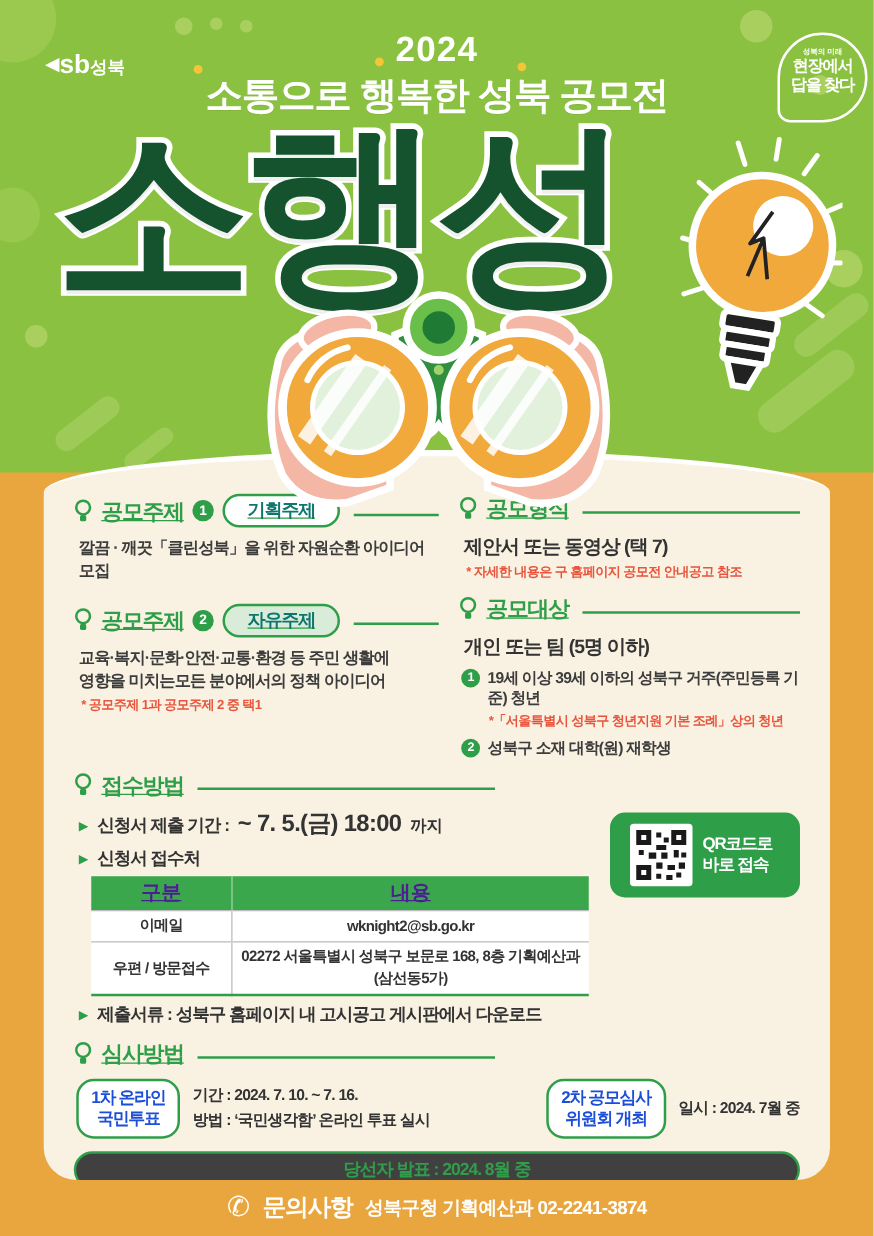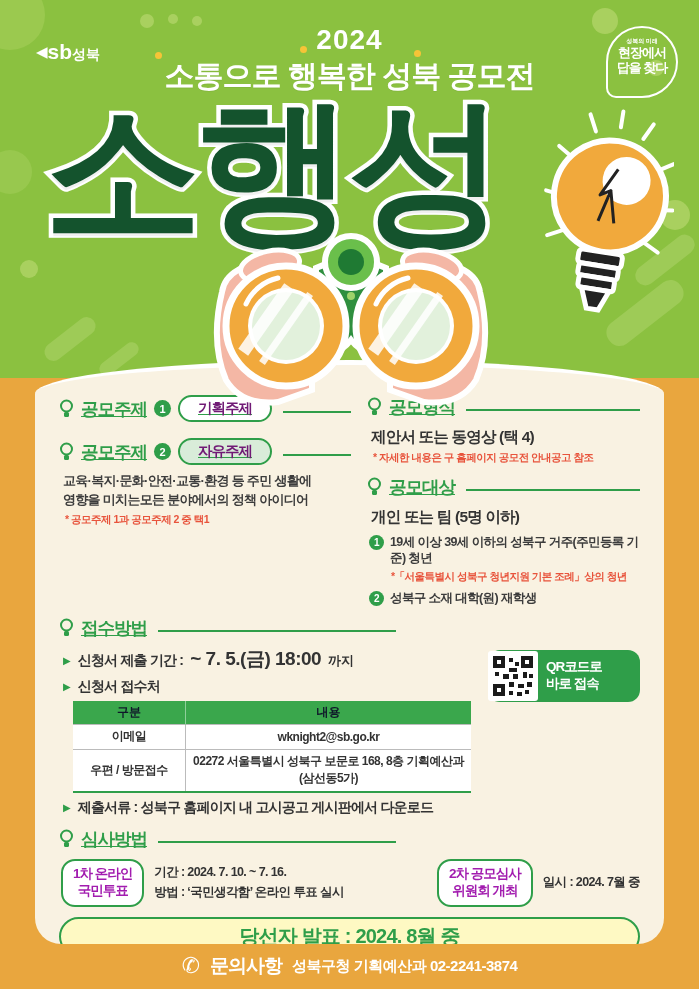--- a/index.html
+++ b/index.html
@@ -25,73 +25,73 @@
   .stripe.s4{width:46px;height:14px;left:96px;top:352px;}
 
   .logo{position:absolute;left:36px;top:40px;color:#fff;font-weight:bold;font-size:21px;z-index:3;letter-spacing:0;}
   .logo .tri{font-size:15px;vertical-align:2px;}
   .logo .nm{font-size:14px;font-weight:600;}
 
   .year{position:absolute;left:0;width:699px;top:24px;text-align:center;color:#fff;font-size:28px;font-weight:bold;z-index:3;letter-spacing:1px;}
   .subtitle{position:absolute;left:0;width:699px;top:56px;text-align:center;color:#fff;font-size:30px;font-weight:bold;z-index:3;letter-spacing:-1px;text-shadow:0 1px 0 rgba(0,0,0,0.05);}
   .ydot{position:absolute;width:7px;height:7px;border-radius:50%;background:#f6c437;z-index:4;}
 
-  .badge{position:absolute;left:606px;top:26px;width:72px;height:72px;border:2.5px solid #fff;border-radius:50% 50% 50% 14%;z-index:3;color:#fff;text-align:center;box-sizing:border-box;padding-top:9px;}
+  .badge{position:absolute;left:622px;top:26px;width:72px;height:72px;border:2.5px solid #fff;border-radius:50% 50% 50% 14%;z-index:3;color:#fff;text-align:center;box-sizing:border-box;padding-top:9px;}
   .badge .bt{font-size:6px;font-weight:bold;letter-spacing:0;}
   .badge .bm{font-size:13px;font-weight:bold;line-height:1.15;letter-spacing:-1px;}
 
   .big-title{position:absolute;left:44px;top:88px;z-index:3;font-size:158px;line-height:1.05;font-weight:bold;letter-spacing:-6px;color:#14532d;-webkit-text-stroke:9px #fff;paint-order:stroke fill;text-shadow:0 3px 0 rgba(0,0,0,0.06);}
 
   .bulb-svg{position:absolute;left:534px;top:104px;z-index:2;}
   .binoc-svg{position:absolute;left:208px;top:222px;z-index:6;}
 
   
   .card{position:absolute;left:35px;top:360px;width:629px;height:584px;background:#f9f2e2;z-index:3;border-radius:50% 50% 26px 26px / 34px 34px 26px 26px;border-top:5px solid #fff;box-sizing:border-box;padding:30px 24px 0 24px;overflow:hidden;}
 
   .cols{display:flex;gap:16px;}
   .col-l{flex:0 0 292px;}
   .col-r{flex:1;min-width:0;}
 
   .sec-h{display:flex;align-items:center;gap:7px;color:#2f9e49;text-decoration:underline;}
   .sec-h .bulb{flex:0 0 auto;display:flex;}
   .sec-h .t{font-weight:bold;font-size:17.5px;letter-spacing:-1px;white-space:nowrap;}
   .sec-h .rule{flex:1;border-bottom:2px solid #2f9e49;margin-left:4px;transform:translateY(3px);}
   .cnum{display:inline-flex;align-items:center;justify-content:center;width:17px;height:17px;border-radius:50%;background:#2f9e49;color:#fff;font-size:11px;font-weight:bold;flex:0 0 auto;}
-  .pill{display:inline-block;border:2px solid #2f9e49;border-radius:999px;background:#fff;color:#701a75;font-weight:bold;font-size:14.5px;padding:2px 18px;letter-spacing:-1px;white-space:nowrap;}
+  .pill{display:inline-block;border:2px solid #2f9e49;border-radius:999px;background:#fff;color:#0f766e;font-weight:bold;font-size:14.5px;padding:2px 18px;letter-spacing:-1px;white-space:nowrap;}
   .pill.fill{background:#d9ecd9;}
 
   .body-txt{color:#3c3c3c;font-size:13px;font-weight:600;letter-spacing:-0.7px;line-height:1.45;margin:7px 0 0 4px;}
   .body-big{color:#333;font-size:15.5px;font-weight:bold;letter-spacing:-0.8px;margin:8px 0 0 4px;}
   .red-note{color:#e8543c;font-size:10.5px;font-weight:600;letter-spacing:-0.5px;margin:3px 0 0 6px;}
   .num-item{display:flex;gap:6px;align-items:flex-start;margin:6px 0 0 2px;color:#3c3c3c;font-size:12.5px;font-weight:600;letter-spacing:-0.6px;line-height:1.3;}
   .num-item .cnum{width:15px;height:15px;font-size:10px;margin-top:1px;}
 
   .sec{margin-top:10px;}
   .arrow-line{display:flex;align-items:baseline;gap:7px;margin:6px 0 0 4px;color:#333;}
   .arrow-line .ar{color:#2f9e49;font-size:10px;transform:translateY(-1px);}
   .arrow-line .lbl{font-size:14px;font-weight:bold;letter-spacing:-0.8px;}
   .arrow-line .big{font-size:19px;font-weight:bold;letter-spacing:-0.5px;}
   .arrow-line .suf{font-size:13px;font-weight:bold;}
 
   .apply-wrap{position:relative;}
   table.mini{border-collapse:collapse;width:398px;margin:5px 0 0 14px;font-size:12px;color:#333;}
-  table.mini th{background:#3aa74c;color:#0f172a;font-size:12px;font-weight:bold;padding:3px 4px;border-right:1px solid #8fcf9a;}
+  table.mini th{background:#3aa74c;color:#4c1d95;font-size:16px;font-weight:bold;padding:3px 4px;border-right:1px solid #8fcf9a;text-decoration:underline;}
   table.mini th:last-child{border-right:none;}
   table.mini td{background:#fff;text-align:center;padding:3.5px 4px;border-top:1px solid #bbb;border-right:1px solid #bbb;font-weight:600;letter-spacing:-0.5px;}
   table.mini td:last-child{border-right:none;}
   table.mini{border-bottom:2px solid #2f9e49;}
   table.mini .k{width:104px;font-weight:bold;}
-  .qr-box{position:absolute;right:0;top:34px;width:152px;height:52px;background:#2f9e49;border-radius:12px;display:flex;align-items:center;gap:8px;padding:6px 0;box-sizing:border-box;}
+  .qr-box{position:absolute;right:0;top:34px;width:152px;height:68px;background:#2f9e49;border-radius:12px;display:flex;align-items:center;gap:8px;padding:6px 16px;box-sizing:border-box;}
   .qr-img{width:50px;height:50px;background:#fff;border-radius:3px;display:flex;align-items:center;justify-content:center;}
   .qr-txt{color:#fff;font-weight:bold;font-size:13.5px;line-height:1.25;letter-spacing:-1px;}
 
   .judge-row{display:flex;align-items:center;gap:10px;margin:8px 0 0 2px;}
-  .jbadge{border:2px solid #2f9e49;border-radius:14px;background:#fff;color:#a21caf;font-weight:bold;font-size:13.5px;line-height:1.25;text-align:center;padding:5px 10px;letter-spacing:-1px;white-space:nowrap;}
+  .jbadge{border:2px solid #2f9e49;border-radius:14px;background:#fff;color:#1d4ed8;font-weight:bold;font-size:13.5px;line-height:1.25;text-align:center;padding:5px 10px;letter-spacing:-1px;white-space:nowrap;}
   .jinfo{color:#333;font-size:12.5px;font-weight:600;letter-spacing:-0.6px;line-height:1.55;}
-  .announce{border:2px solid #2f9e49;border-radius:999px;background:#fef9c3;color:#2f9e49;font-weight:bold;font-size:20px;text-align:center;padding:4px 0;margin-top:10px;letter-spacing:-0.8px;}
+  .announce{border:2px solid #2f9e49;border-radius:999px;background:#404040;color:#2f9e49;font-weight:bold;font-size:14px;text-align:center;padding:4px 0;margin-top:10px;letter-spacing:-0.8px;}
 
   .footer{position:absolute;left:0;bottom:0;width:699px;height:46px;z-index:4;display:flex;align-items:center;justify-content:center;gap:10px;color:#fff;}
   .footer .ph{font-size:22px;}
   .footer .fl{font-size:19px;font-weight:bold;letter-spacing:-1px;}
   .footer .fi{font-size:15px;font-weight:600;letter-spacing:-0.5px;}
 </style>
 </head>
 <body>
 
 <div class="poster">
@@ -192,20 +192,21 @@
             <svg width="15" height="20" viewBox="0 0 15 20">
                 <circle cx="7.5" cy="7" r="5.5" fill="none" stroke="#2f9e49" stroke-width="2"></circle>
                 <rect x="5" y="13" width="5" height="5" rx="1.5" fill="#2f9e49"></rect>
               </svg>
           </span>
           <span class="t">공모주제</span>
           <span class="cnum">1</span>
           <span class="pill">기획주제</span>
           <span class="rule"></span>
         </div>
+        <div class="body-txt">깔끔 · 깨끗「클린성북」을 위한 자원순환 아이디어 모집</div>
 
         <div class="sec-h" style="margin-top:16px;">
           <span class="bulb">
             <svg width="15" height="20" viewBox="0 0 15 20">
                 <circle cx="7.5" cy="7" r="5.5" fill="none" stroke="#2f9e49" stroke-width="2"></circle>
                 <rect x="5" y="13" width="5" height="5" rx="1.5" fill="#2f9e49"></rect>
               </svg>
           </span>
           <span class="t">공모주제</span>
           <span class="cnum">2</span>
@@ -223,21 +224,21 @@
         <div class="sec-h">
           <span class="bulb">
             <svg width="15" height="20" viewBox="0 0 15 20">
                 <circle cx="7.5" cy="7" r="5.5" fill="none" stroke="#2f9e49" stroke-width="2"></circle>
                 <rect x="5" y="13" width="5" height="5" rx="1.5" fill="#2f9e49"></rect>
               </svg>
           </span>
           <span class="t">공모형식</span>
           <span class="rule"></span>
         </div>
-        <div class="body-big">제안서 또는 동영상 (택 4)</div>
+        <div class="body-big">제안서 또는 동영상 (택 7)</div>
         <div class="red-note">* 자세한 내용은 구 홈페이지 공모전 안내공고 참조</div>
 
         <div class="sec-h" style="margin-top:10px;">
           <span class="bulb">
             <svg width="15" height="20" viewBox="0 0 15 20">
                 <circle cx="7.5" cy="7" r="5.5" fill="none" stroke="#2f9e49" stroke-width="2"></circle>
                 <rect x="5" y="13" width="5" height="5" rx="1.5" fill="#2f9e49"></rect>
               </svg>
           </span>
           <span class="t">공모대상</span>

